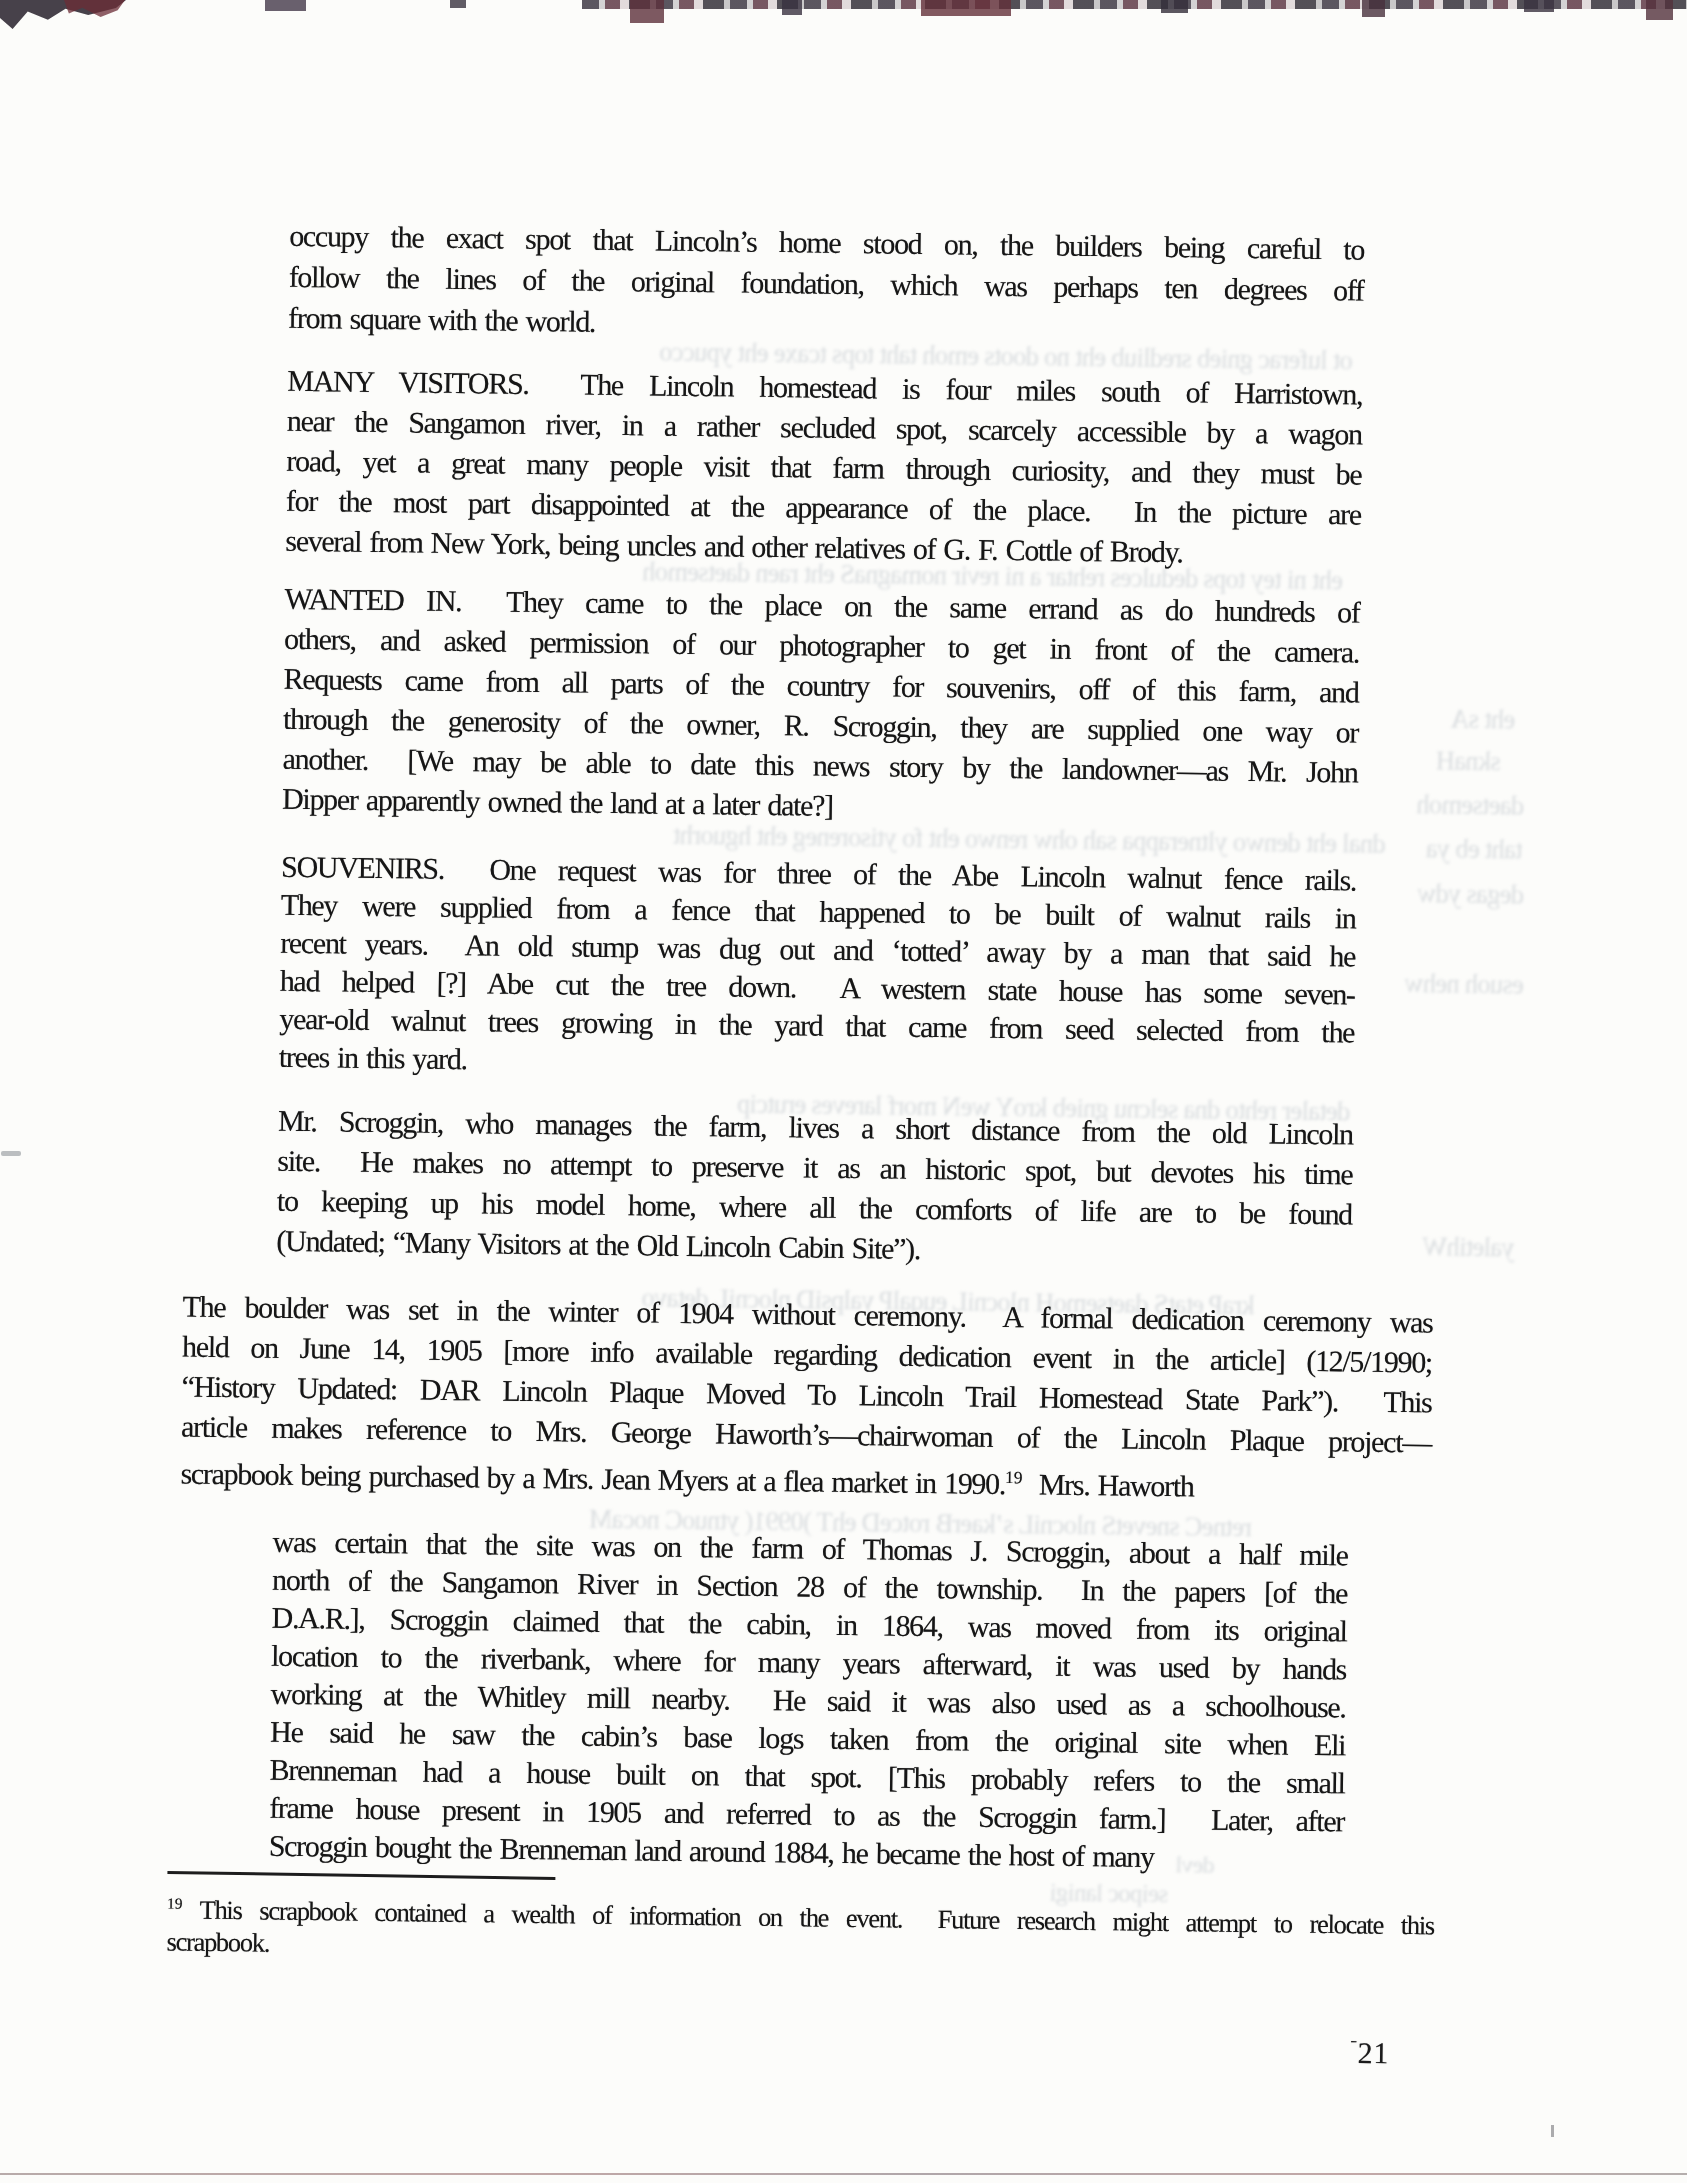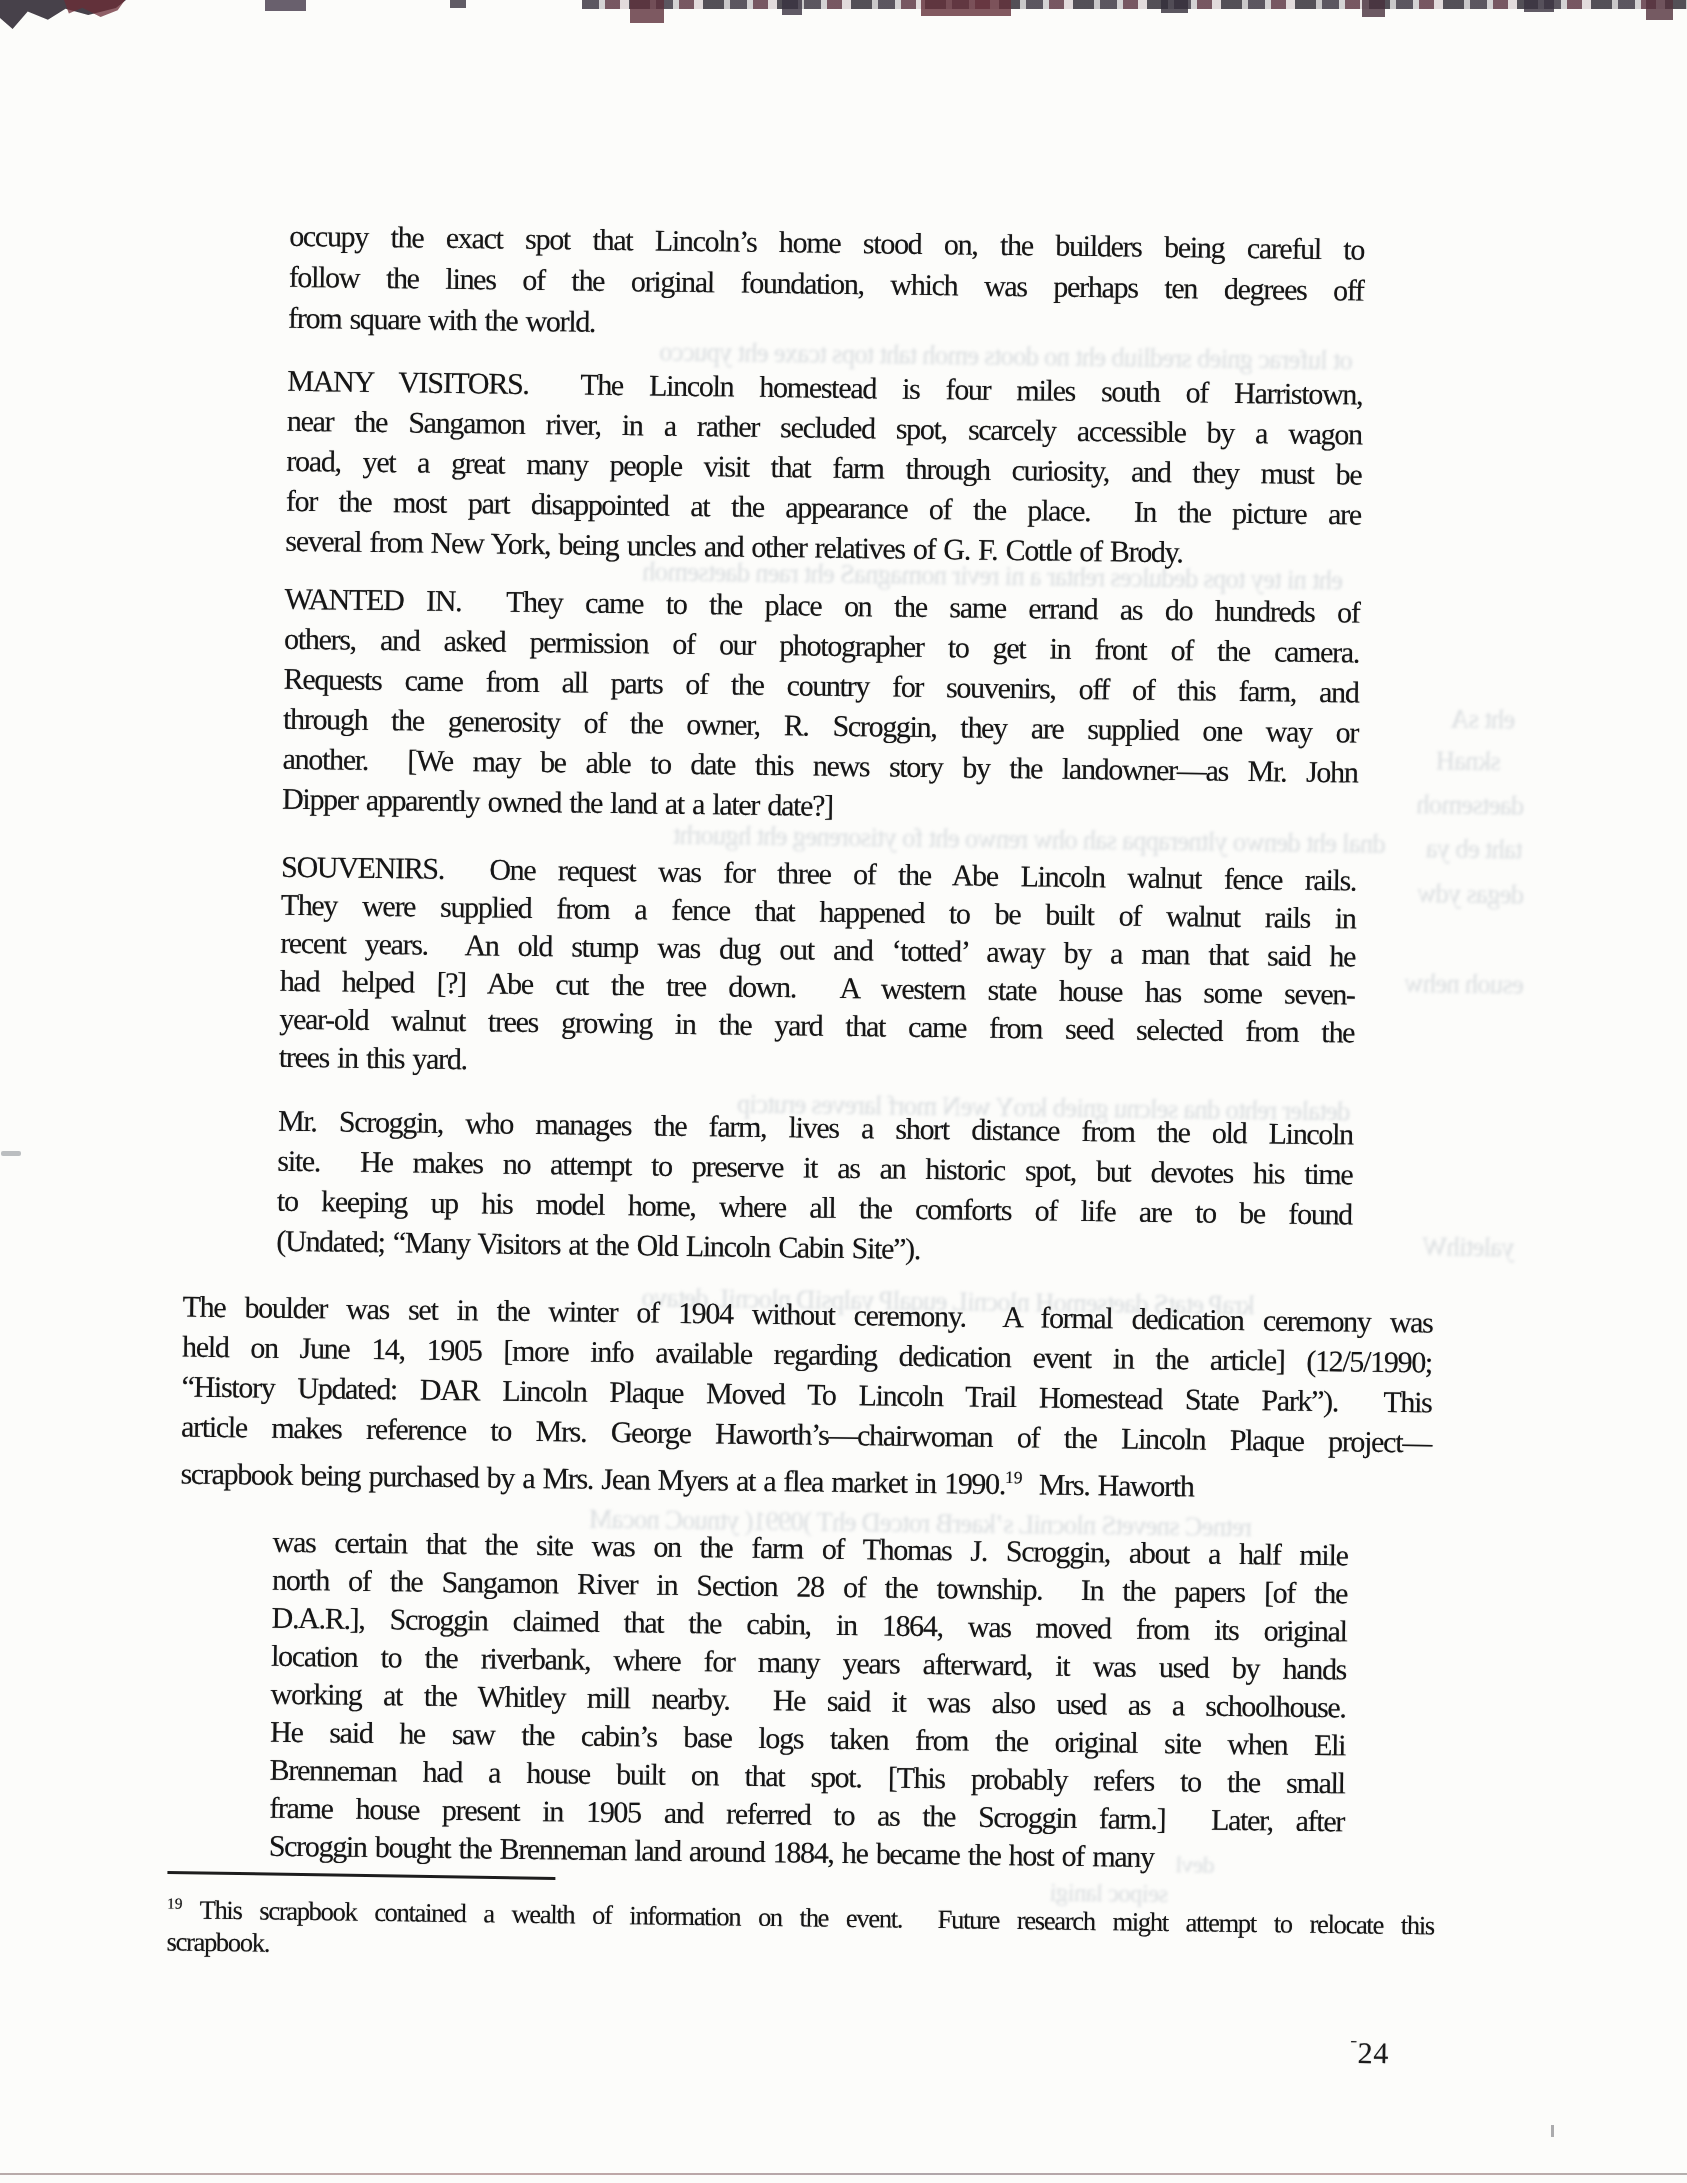--- a/index.html
+++ b/index.html
@@ -150,16 +150,16 @@
         <div class="line" data-name="text-line">frame house present in 1905 and referred to as the Scroggin farm.]&nbsp; Later, after</div>
         <div class="line last" data-name="text-line">Scroggin bought the Brenneman land around 1884, he became the host of many</div>
       </div>
       <div class="para" data-name="paragraph-fn">
         <div class="line" data-name="text-line"><sup>19</sup> This scrapbook contained a wealth of information on the event.&nbsp; Future research might attempt to relocate this</div>
         <div class="line last" data-name="text-line">scrapbook.</div>
       </div>
     </div>
   <div data-name="footnote-divider"></div>
   <div data-name="page-number">
-    <span class="mark" data-name="page-number-mark">⁻</span><span data-name="page-number-value">24</span>
+    <span class="mark" data-name="page-number-mark">⁻</span><span data-name="page-number-value">21</span>
   </div>
 </div>
 
 
 </body></html>

